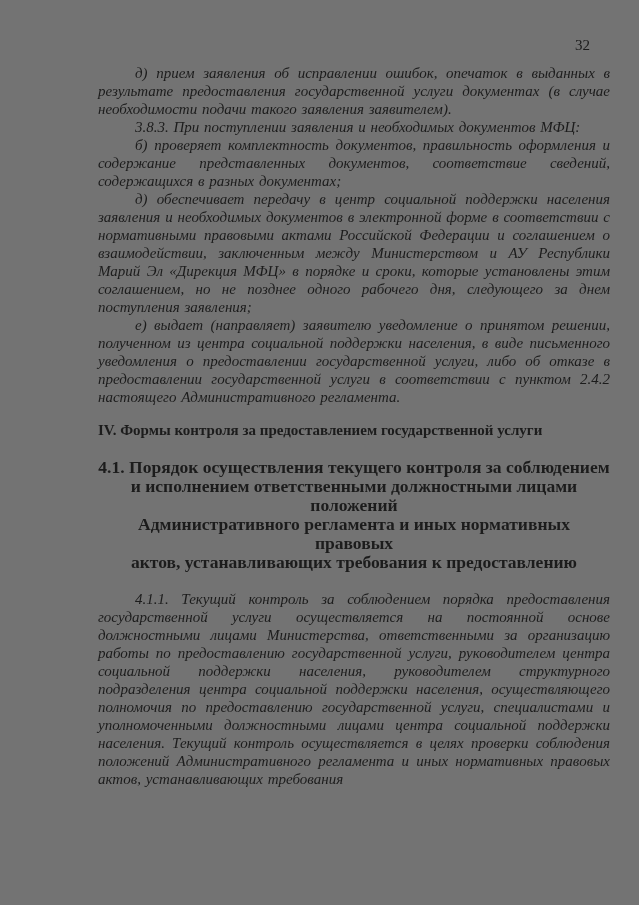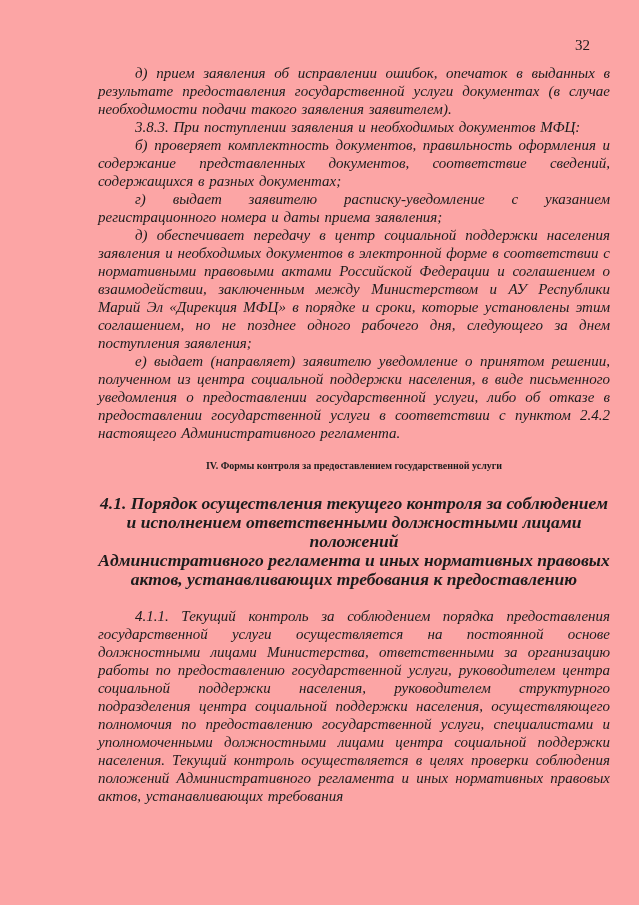--- a/index.html
+++ b/index.html
@@ -5,21 +5,21 @@
   html, body {
     margin: 0;
     padding: 0;
     background: #ffffff;
   }
   .page {
     position: relative;
     width: 639px;
     height: 905px;
     box-sizing: border-box;
-    background: #fca5a5;
+    background: #737373;
     color: #1c1c1c;
     font-family: "Liberation Serif", serif;
     padding: 36px 29px 0 98px;
     overflow: hidden;
   }
   .page-number {
     font-size: 15px;
     line-height: 18px;
     text-align: right;
     padding-right: 20px;
@@ -31,30 +31,28 @@
   }
   .para {
     margin: 0;
     text-align: justify;
     text-indent: 37px;
     word-spacing: 1px;
     font-style: italic;
   }
   .chapter-heading {
     margin: 15px 0 19px 0;
-    font-size: 10px;
+    font-size: 15px;
     font-weight: bold;
-    text-align: center;
     text-indent: 0;
   }
   .subsection-heading {
     margin: 0 0 18px 0;
     font-weight: bold;
     text-align: center;
-    font-style: italic;
   }
   .subsection-heading .h-line {
     display: block;
     line-height: 19px;
   }
 </style>
 </head>
 <body>
 
 <div class="page">
@@ -64,21 +62,20 @@
   <div class="doc-body">
 
     <p class="para">д) прием заявления об исправлении ошибок, опечаток в выданных в результате предоставления государственной услуги документах (в случае необходимости подачи такого заявления заявителем).</p>
 
     <p class="para">3.8.3. При поступлении заявления и необходимых документов МФЦ:</p>
 
 
     <p class="para">б) проверяет комплектность документов, правильность оформления и содержание представленных документов, соответствие сведений, содержащихся в разных документах;</p>
 
 
-    <p class="para">г) выдает заявителю расписку-уведомление с указанием регистрационного номера и даты приема заявления;</p>
 
     <p class="para">д) обеспечивает передачу в центр социальной поддержки населения заявления и необходимых документов в электронной форме в соответствии с нормативными правовыми актами Российской Федерации и соглашением о взаимодействии, заключенным между Министерством и АУ Республики Марий Эл «Дирекция МФЦ» в порядке и сроки, которые установлены этим соглашением, но не позднее одного рабочего дня, следующего за днем поступления заявления;</p>
 
     <p class="para">е) выдает (направляет) заявителю уведомление о принятом решении, полученном из центра социальной поддержки населения, в виде письменного уведомления о предоставлении государственной услуги, либо об отказе в предоставлении государственной услуги в соответствии с пунктом 2.4.2 настоящего Административного регламента.</p>
 
     <h2 class="chapter-heading">IV. Формы контроля за предоставлением государственной услуги</h2>
 
     <h3 class="subsection-heading">
       <span class="h-line">4.1. Порядок осуществления текущего контроля за соблюдением</span>
       <span class="h-line">и исполнением ответственными должностными лицами положений</span>

